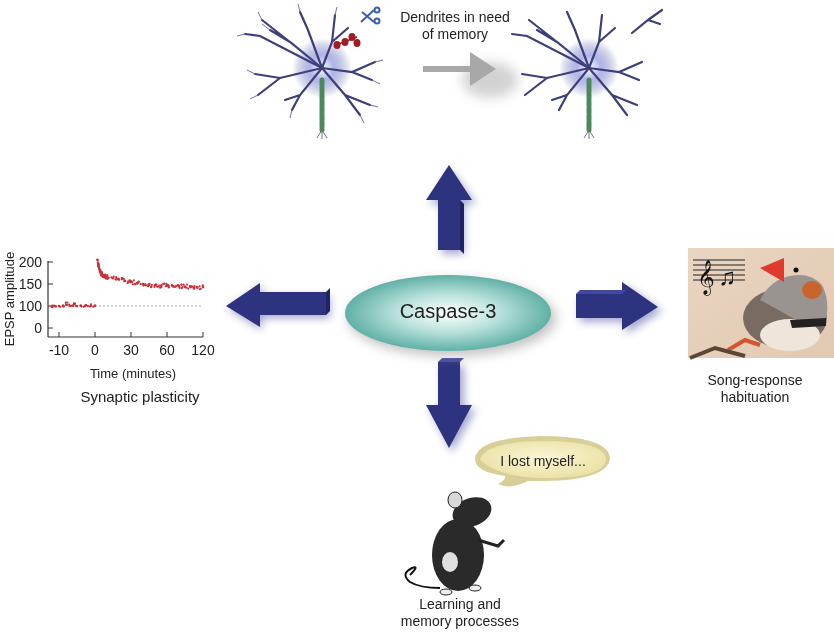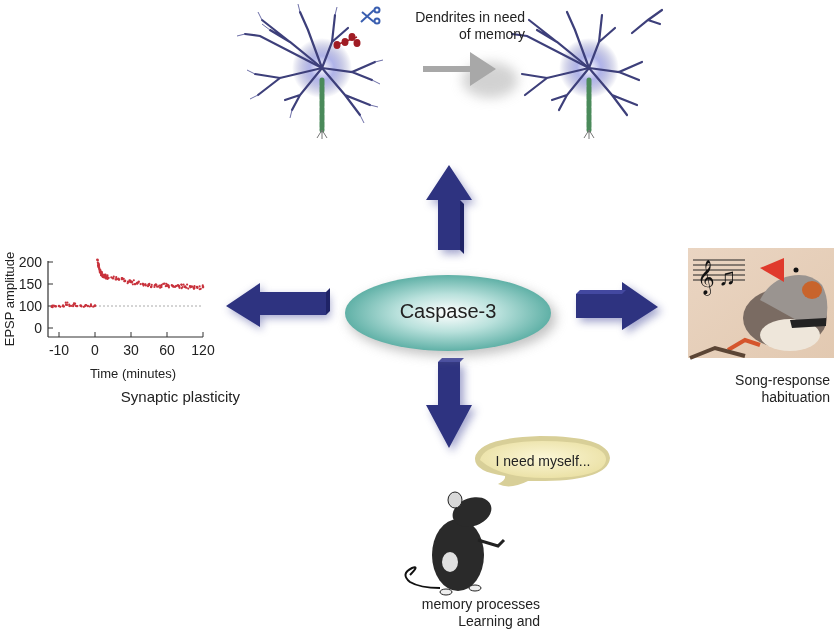--- a/index.html
+++ b/index.html
@@ -1,19 +1,19 @@
 <!DOCTYPE html>
 <html><head>
 <meta charset="utf-8">
 <style>
   html, body { margin:0; padding:0; background:#ffffff; }
   body { width:834px; height:633px; position:relative; overflow:hidden;
          font-family:"Liberation Sans", sans-serif; color:#222; }
   .abs { position:absolute; }
-  .label { font-size:14px; text-align:right; line-height:17px; color:#222; }
+  .label { font-size:14px; text-align:center; line-height:17px; color:#222; }
   svg text { font-family:"Liberation Sans", sans-serif; }
   #caspase-label { left:345px; top:300px; width:206px; font-size:20px; text-align:center; }
   #pruning-label { left:385px; top:9px; width:140px; }
   #plasticity-label { left:40px; top:388px; width:200px; font-size:15px; }
   #song-label { left:680px; top:372px; width:150px; }
   #memory-label { left:380px; top:596px; width:160px; }
   #bubble-text { left:478px; top:453px; width:130px; font-size:14px; text-align:center; }
 </style>
 </head>
 <body>
@@ -401,18 +401,18 @@
 
 <div class="abs" id="caspase-label">Caspase-3</div>
 
 <div class="abs label" id="plasticity-label">Synaptic plasticity</div>
 
 <div class="abs label" id="song-label">
   <div>Song-response</div>
   <div>habituation</div>
 </div>
 
-<div class="abs" id="bubble-text">I need myself...</div>
+<div class="abs" id="bubble-text">I lost myself...</div>
 
 <div class="abs label" id="memory-label">
+  <div>Learning and</div>
   <div>memory processes</div>
-  <div>Learning and</div>
 </div>
 
 </body></html>

